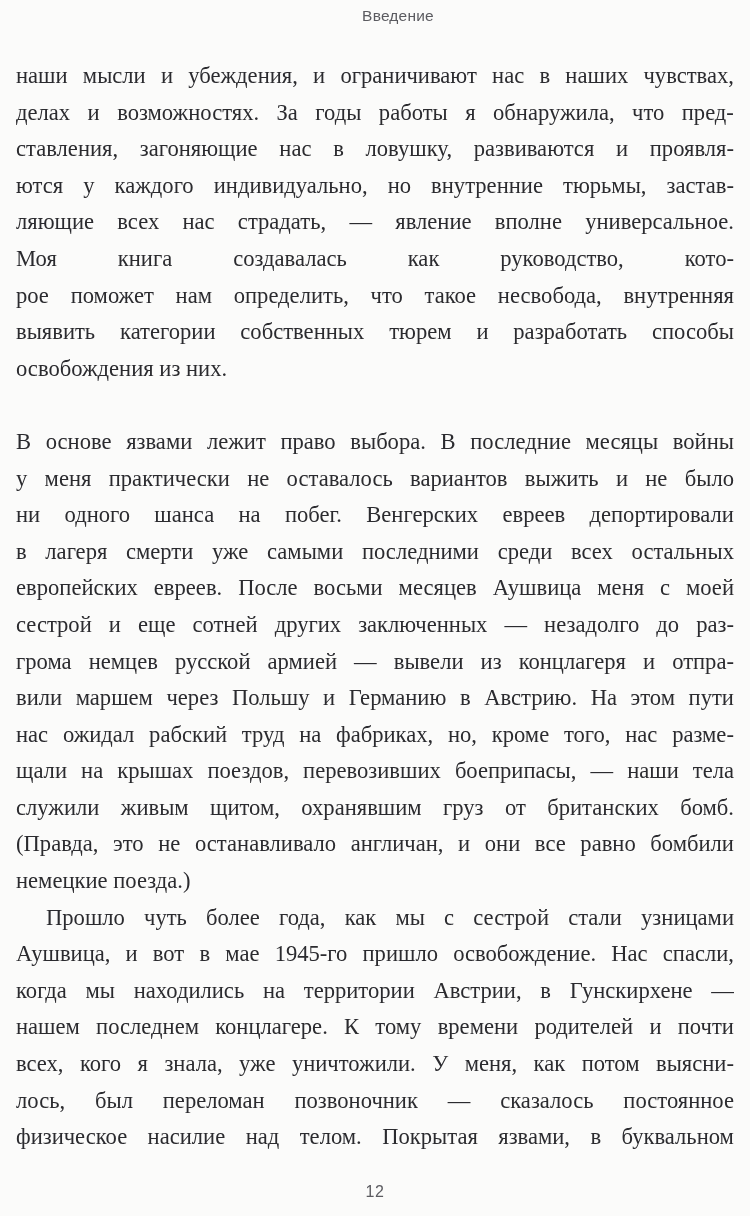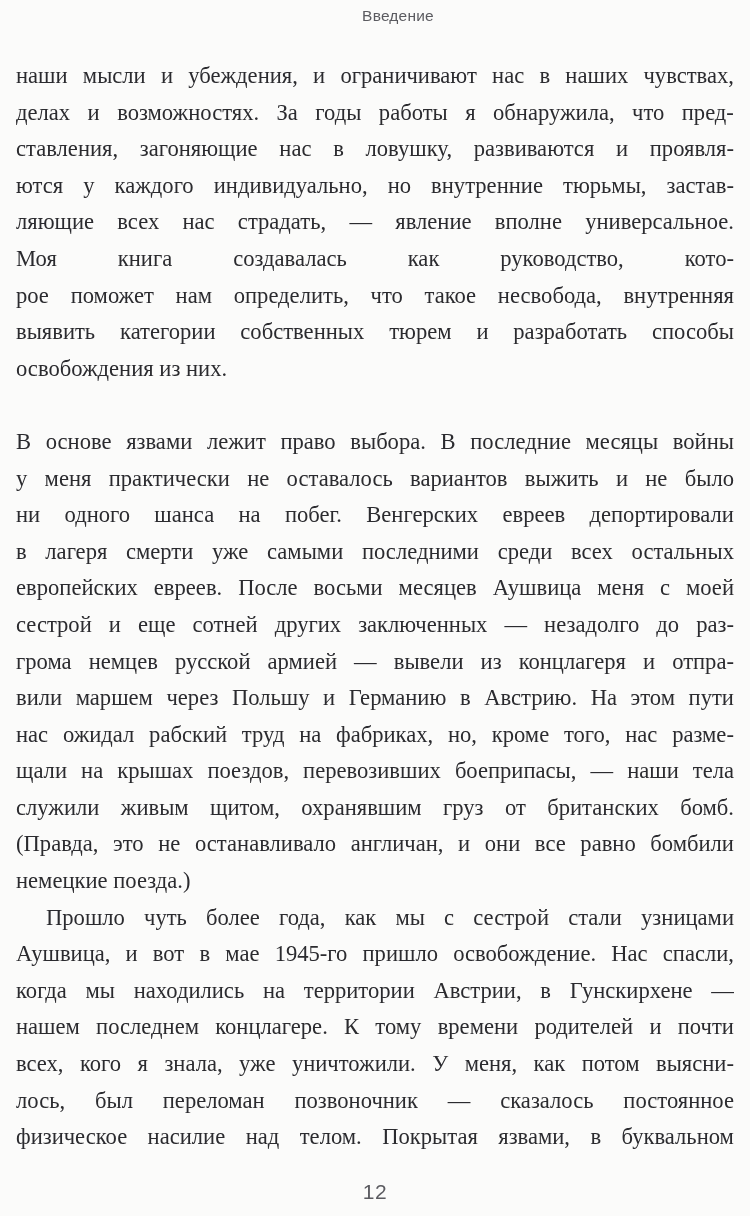--- a/index.html
+++ b/index.html
@@ -96,21 +96,21 @@
   }
 
   
   .folio {
     position: absolute;
     top: 1182px;
     left: 0;
     width: 750px;
     text-align: center;
     font-family: "Liberation Sans", "DejaVu Sans", sans-serif;
-    font-size: 21px;
+    font-size: 16px;
     color: #5b5b60;
     line-height: 20px;
     letter-spacing: 0.5px;
   }
 </style>
 </head>
 <body>
 
 <div class="page">
 

